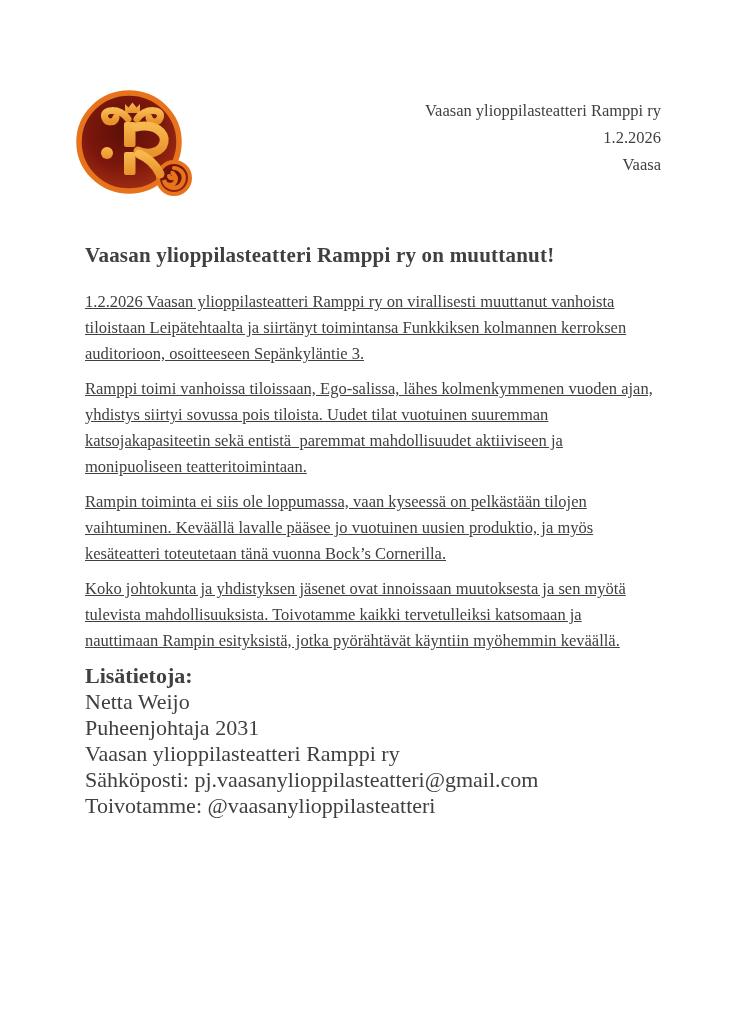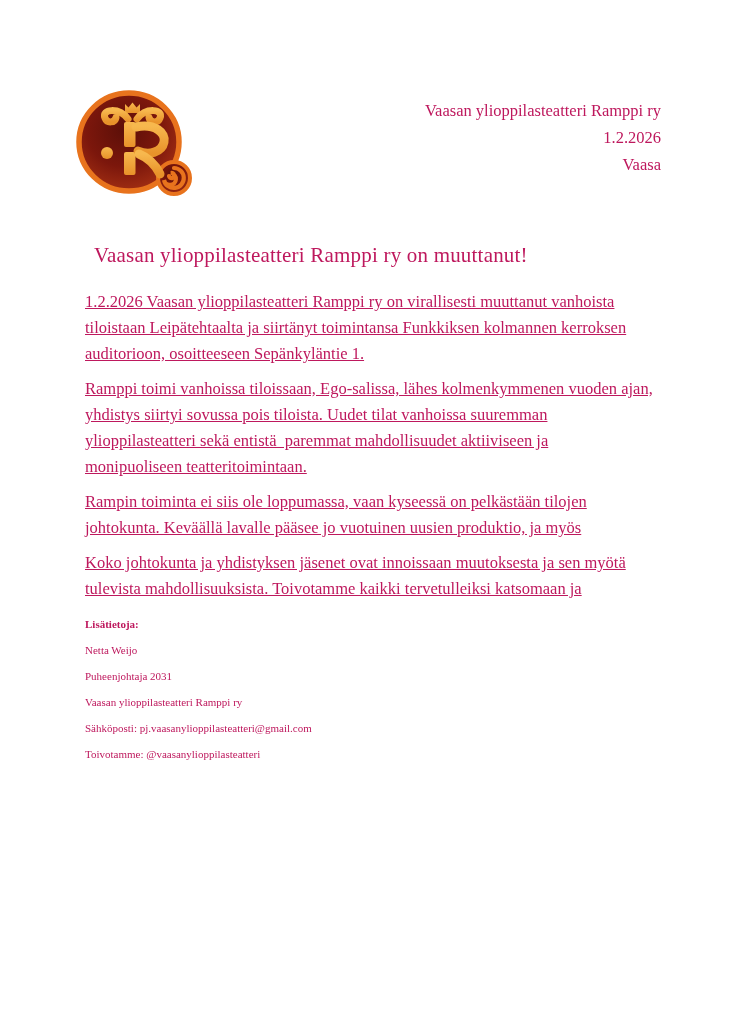--- a/index.html
+++ b/index.html
@@ -7,21 +7,21 @@
     padding: 0;
     background: #ffffff;
   }
   .page {
     position: relative;
     width: 743px;
     height: 1024px;
     background: #ffffff;
     overflow: hidden;
     font-family: "Liberation Serif", serif;
-    color: #be185d;
+    color: #404040;
   }
   .logo {
     position: absolute;
     left: 73px;
     top: 87px;
     width: 122px;
     height: 114px;
   }
   .header-meta {
     position: absolute;
@@ -35,38 +35,38 @@
     line-height: 27px;
     white-space: pre;
   }
   .content {
     position: absolute;
     top: 241px;
     left: 85px;
     right: 78px;
   }
   .doc-title {
-    margin: 0 0 20px 9px;
+    margin: 0 0 20px 0;
     font-size: 21px;
-    font-weight: normal;
+    font-weight: bold;
     line-height: 28px;
     letter-spacing: 0.2px;
   }
   .para {
     margin: 0 0 9px 0;
     font-size: 16.5px;
     text-decoration: underline;
   }
   .ln {
     display: block;
     line-height: 26px;
     white-space: pre;
   }
   .contact {
-    font-size: 11px;
+    font-size: 22px;
   }
   .contact-heading {
     font-weight: bold;
     display: block;
     line-height: 26px;
   }
 </style>
 </head>
 <body>
 
@@ -111,38 +111,40 @@
     <span class="ln">Vaasa</span>
   </div>
 
   <div class="content">
 
     <h1 class="doc-title">Vaasan ylioppilasteatteri Ramppi ry on muuttanut!</h1>
 
     <p class="para">
       <span class="ln">1.2.2026 Vaasan ylioppilasteatteri Ramppi ry on virallisesti muuttanut vanhoista</span>
       <span class="ln">tiloistaan Leipätehtaalta ja siirtänyt toimintansa Funkkiksen kolmannen kerroksen</span>
-      <span class="ln">auditorioon, osoitteeseen Sepänkyläntie 1.</span>
+      <span class="ln">auditorioon, osoitteeseen Sepänkyläntie 3.</span>
     </p>
 
     <p class="para">
       <span class="ln">Ramppi toimi vanhoissa tiloissaan, Ego-salissa, lähes kolmenkymmenen vuoden ajan,</span>
-      <span class="ln">yhdistys siirtyi sovussa pois tiloista. Uudet tilat vanhoissa suuremman</span>
-      <span class="ln">ylioppilasteatteri sekä entistä  paremmat mahdollisuudet aktiiviseen ja</span>
+      <span class="ln">yhdistys siirtyi sovussa pois tiloista. Uudet tilat vuotuinen suuremman</span>
+      <span class="ln">katsojakapasiteetin sekä entistä  paremmat mahdollisuudet aktiiviseen ja</span>
       <span class="ln">monipuoliseen teatteritoimintaan.</span>
     </p>
 
     <p class="para">
       <span class="ln">Rampin toiminta ei siis ole loppumassa, vaan kyseessä on pelkästään tilojen</span>
-      <span class="ln">johtokunta. Keväällä lavalle pääsee jo vuotuinen uusien produktio, ja myös</span>
+      <span class="ln">vaihtuminen. Keväällä lavalle pääsee jo vuotuinen uusien produktio, ja myös</span>
+      <span class="ln">kesäteatteri toteutetaan tänä vuonna Bock’s Cornerilla.</span>
     </p>
 
     <p class="para">
       <span class="ln">Koko johtokunta ja yhdistyksen jäsenet ovat innoissaan muutoksesta ja sen myötä</span>
       <span class="ln">tulevista mahdollisuuksista. Toivotamme kaikki tervetulleiksi katsomaan ja</span>
+      <span class="ln">nauttimaan Rampin esityksistä, jotka pyörähtävät käyntiin myöhemmin keväällä.</span>
     </p>
 
     <div class="contact">
       <span class="contact-heading">Lisätietoja:</span>
       <span class="ln">Netta Weijo</span>
       <span class="ln">Puheenjohtaja 2031</span>
       <span class="ln">Vaasan ylioppilasteatteri Ramppi ry</span>
       <span class="ln">Sähköposti: pj.vaasanylioppilasteatteri@gmail.com</span>
       <span class="ln">Toivotamme: @vaasanylioppilasteatteri</span>
     </div>

